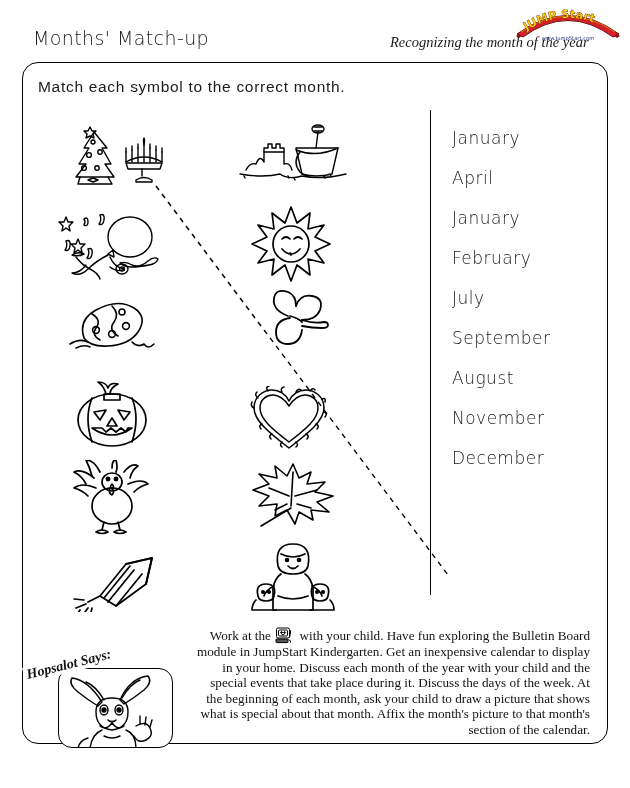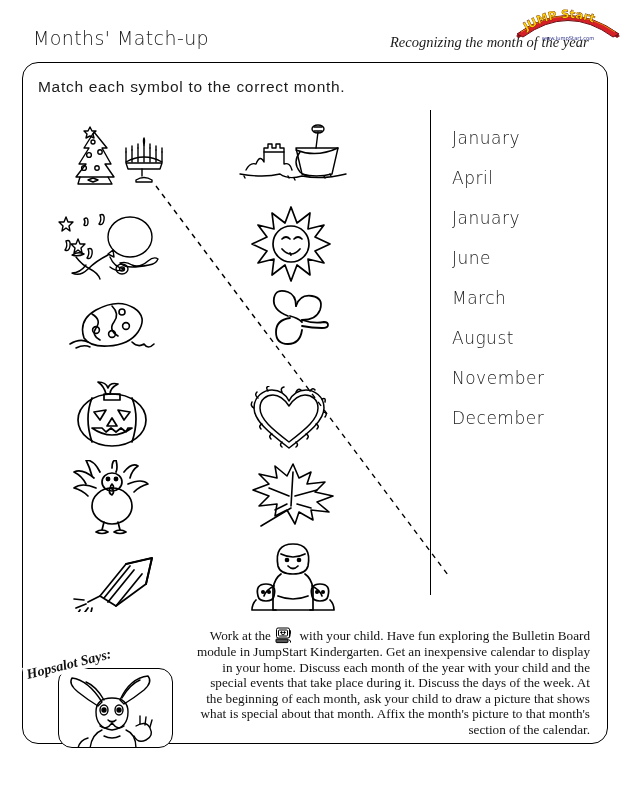--- a/index.html
+++ b/index.html
@@ -371,22 +371,23 @@
     <circle cx="69" cy="52" r="1.2" fill="#000"></circle>
     <circle cx="75" cy="52" r="1.2" fill="#000"></circle>
     <path d="M82,60 q4,4 4,10 L86,70 L62,70"></path>
   </svg>
 </div>
 
 <div id="months-list">
   <div class="month-item">January</div>
   <div class="month-item">April</div>
   <div class="month-item">January</div>
-  <div class="month-item">June</div>
-  <div class="month-item">March</div>
+  <div class="month-item">February</div>
+  <div class="month-item">July</div>
+  <div class="month-item">September</div>
   <div class="month-item">August</div>
   <div class="month-item">November</div>
   <div class="month-item">December</div>
 </div>
 
 <svg id="match-line" viewBox="0 0 630 788" xmlns="http://www.w3.org/2000/svg">
   <line x1="156" y1="186" x2="448" y2="575" stroke="#000" stroke-width="1.4" stroke-dasharray="5,5"></line>
 </svg>
 
 <div id="hopsalot-box"></div>

